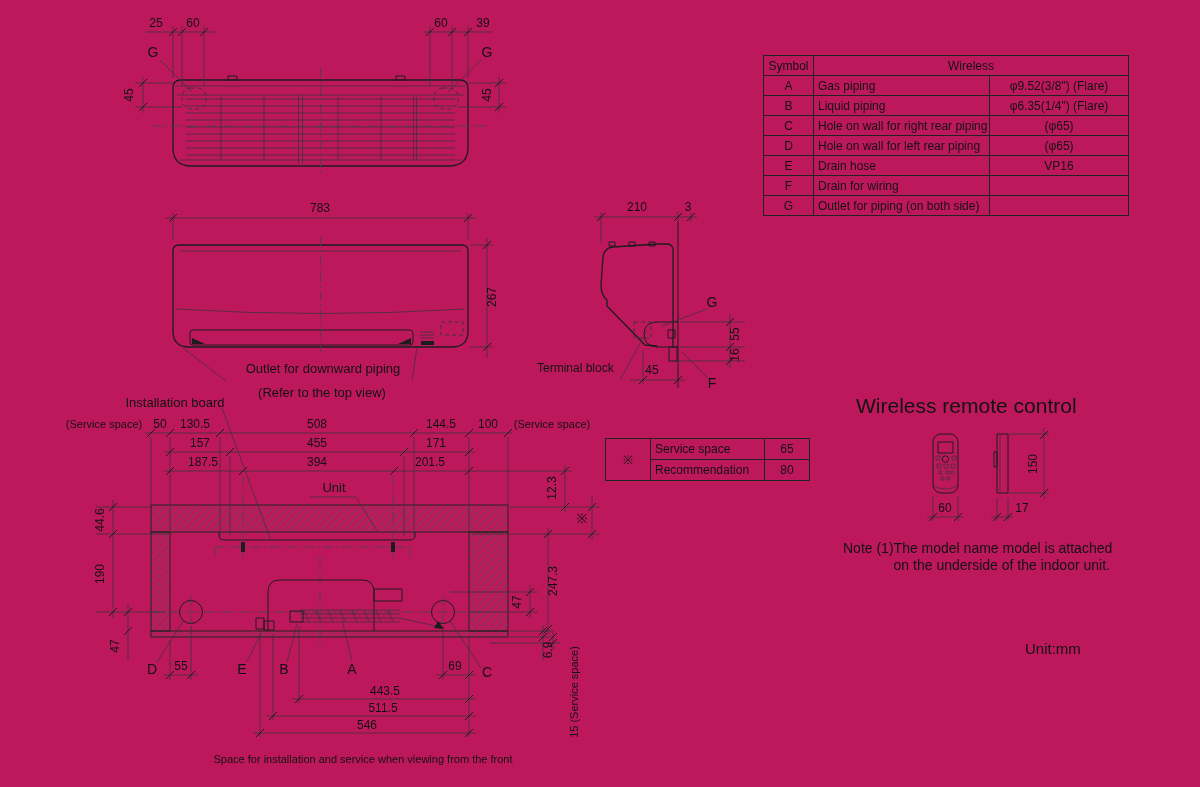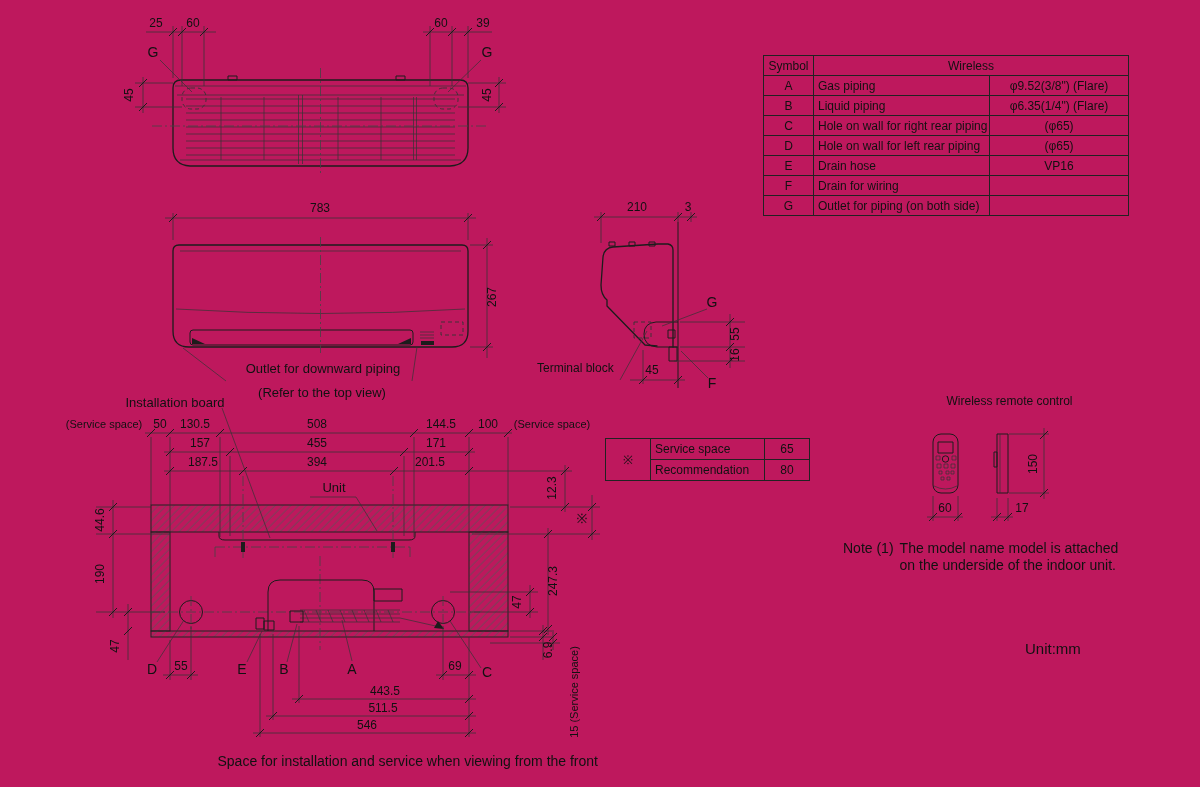--- a/index.html
+++ b/index.html
@@ -17,24 +17,24 @@
   .dsh{stroke:#333;stroke-width:0.9;fill:none;stroke-dasharray:4 3;}
   .hfill{fill:url(#hp);stroke:#222;stroke-width:1;}
   .solid{fill:#1c1c1c;stroke:none;}
   table{border-collapse:collapse;position:absolute;font-size:12px;color:#111;table-layout:fixed;}
   td{border:1px solid #222;padding:0 4px;height:19px;white-space:nowrap;overflow:hidden;}
   td.c{text-align:center;padding:0 1px;}
   .symtable{left:763px;top:33px;width:365px;margin-top:22px;}
   .svctable{left:605px;top:438px;width:204px;}
   .svctable td{height:20px;}
   .htmltext{position:absolute;white-space:nowrap;}
-  .remtitle{left:902px;top:394px;width:215px;text-align:center;font-size:12px;}
-  .note{left:843px;top:540px;font-size:14px;line-height:17px;display:flex;gap:6px;}
+  .remtitle{left:856px;top:394px;width:215px;text-align:center;font-size:21px;}
+  .note{left:843px;top:540px;font-size:14px;line-height:17px;display:flex;}
   .unitmm{left:1005px;top:640px;font-size:15px;margin-left:20px;}
-  .bcaption{left:128px;top:753px;width:470px;text-align:right;font-size:14px;}
+  .bcaption{left:128px;top:753px;width:470px;text-align:center;font-size:11px;}
 </style>
 </head>
 <body>
 
 <div id="canvas">
 
 <svg width="1200" height="787" viewBox="0 0 1200 787">
   <defs>
     <pattern id="hp" patternUnits="userSpaceOnUse" width="5.5" height="5.5" patternTransform="rotate(45)">
       <line x1="2" y1="0" x2="2" y2="5.5" stroke="#555" stroke-width="0.7"></line>

